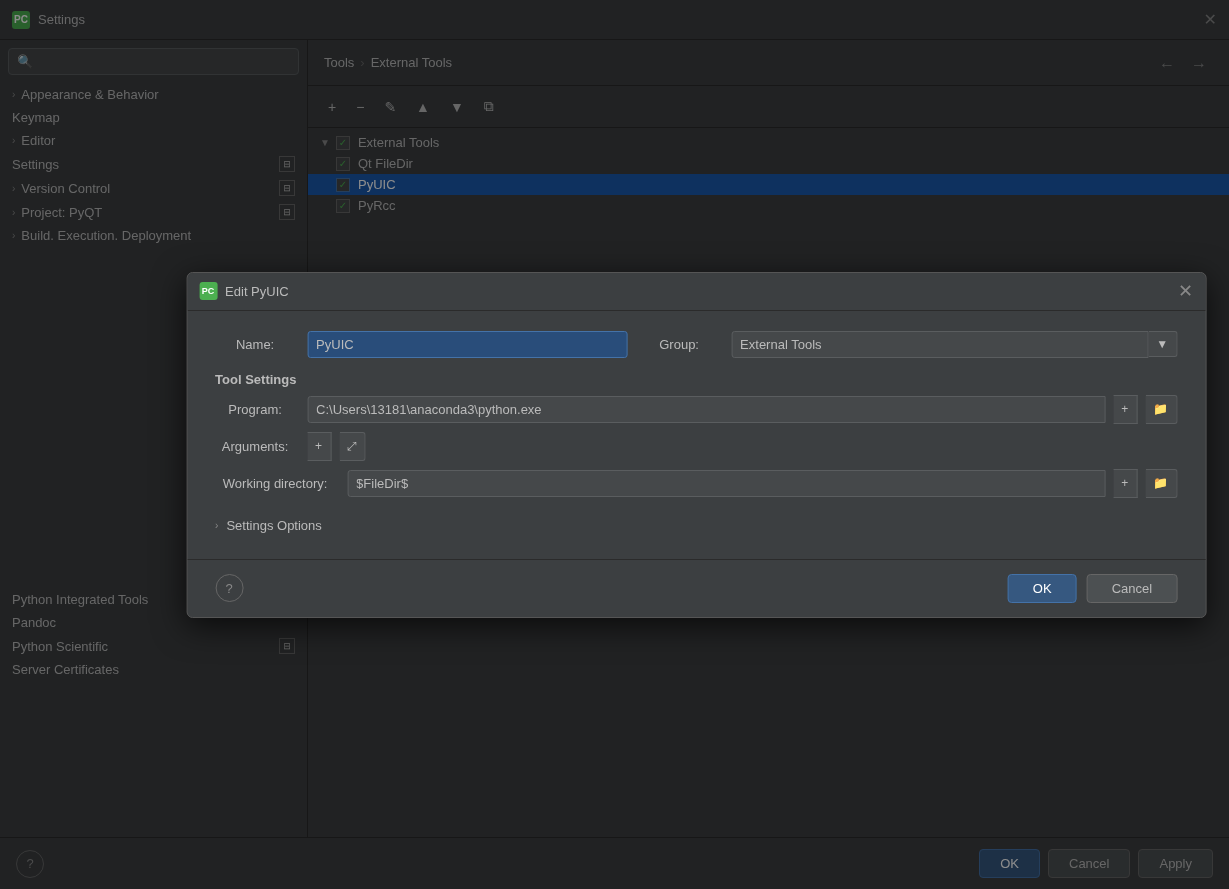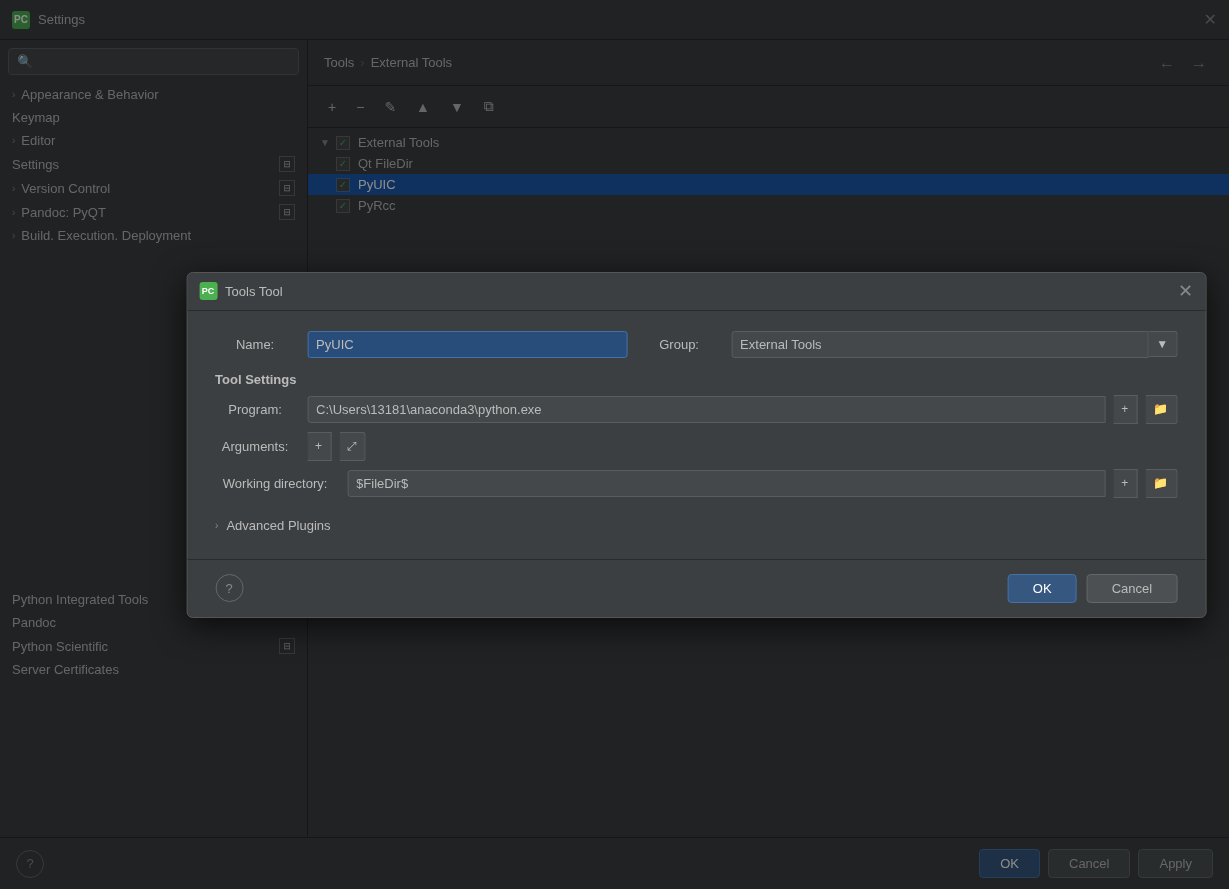--- a/index.html
+++ b/index.html
@@ -460,21 +460,21 @@
           <span>Settings</span>
           <span class="badge-icon">⊟</span>
         </div>
         <div class="nav-item">
           <span class="expand-icon">›</span>
           <span>Version Control</span>
           <span class="badge-icon">⊟</span>
         </div>
         <div class="nav-item">
           <span class="expand-icon">›</span>
-          <span>Pandoc: PyQT</span>
+          <span>Project: PyQT</span>
           <span class="badge-icon">⊟</span>
         </div>
         <div class="nav-item">
           <span class="expand-icon">›</span>
           <span>Build. Execution. Deployment</span>
         </div>
         <div style="height: 340px;"></div>
         <div class="nav-item">
           <span>Python Integrated Tools</span>
           <span class="badge-icon">⊟</span>
@@ -544,21 +544,21 @@
     <button class="action-btn primary">OK</button>
     <button class="action-btn">Cancel</button>
     <button class="action-btn">Apply</button>
   </div>
 
   <div class="overlay"></div>
 
   <div class="dialog">
     <div class="dialog-title-bar">
       <div class="dialog-icon">PC</div>
-      <span class="dialog-title-text">Tools Tool</span>
+      <span class="dialog-title-text">Edit PyUIC</span>
       <span class="dialog-close">✕</span>
     </div>
 
     <div class="dialog-body">
 
       <div class="form-row">
         <span class="form-label">Name:</span>
         <input class="form-input selected-text" style="max-width: 320px;" type="text" value="PyUIC">
         <span class="form-label">Group:</span>
         <div class="group-select-wrap">
@@ -595,21 +595,21 @@
           <div class="input-with-btns">
             <input class="form-input" type="text" value="$FileDir$" style="">
             <button class="input-addon-btn">+</button>
             <button class="input-addon-btn">📁</button>
           </div>
         </div>
       </div>
 
       <div class="advanced-options-row">
         <span class="advanced-arrow">›</span>
-        <span>Advanced Plugins</span>
+        <span>Settings Options</span>
       </div>
 
     </div>
 
     <div class="dialog-footer">
       <button class="dialog-help-btn">?</button>
       <button class="dialog-btn primary">OK</button>
       <button class="dialog-btn">Cancel</button>
     </div>
   </div>

